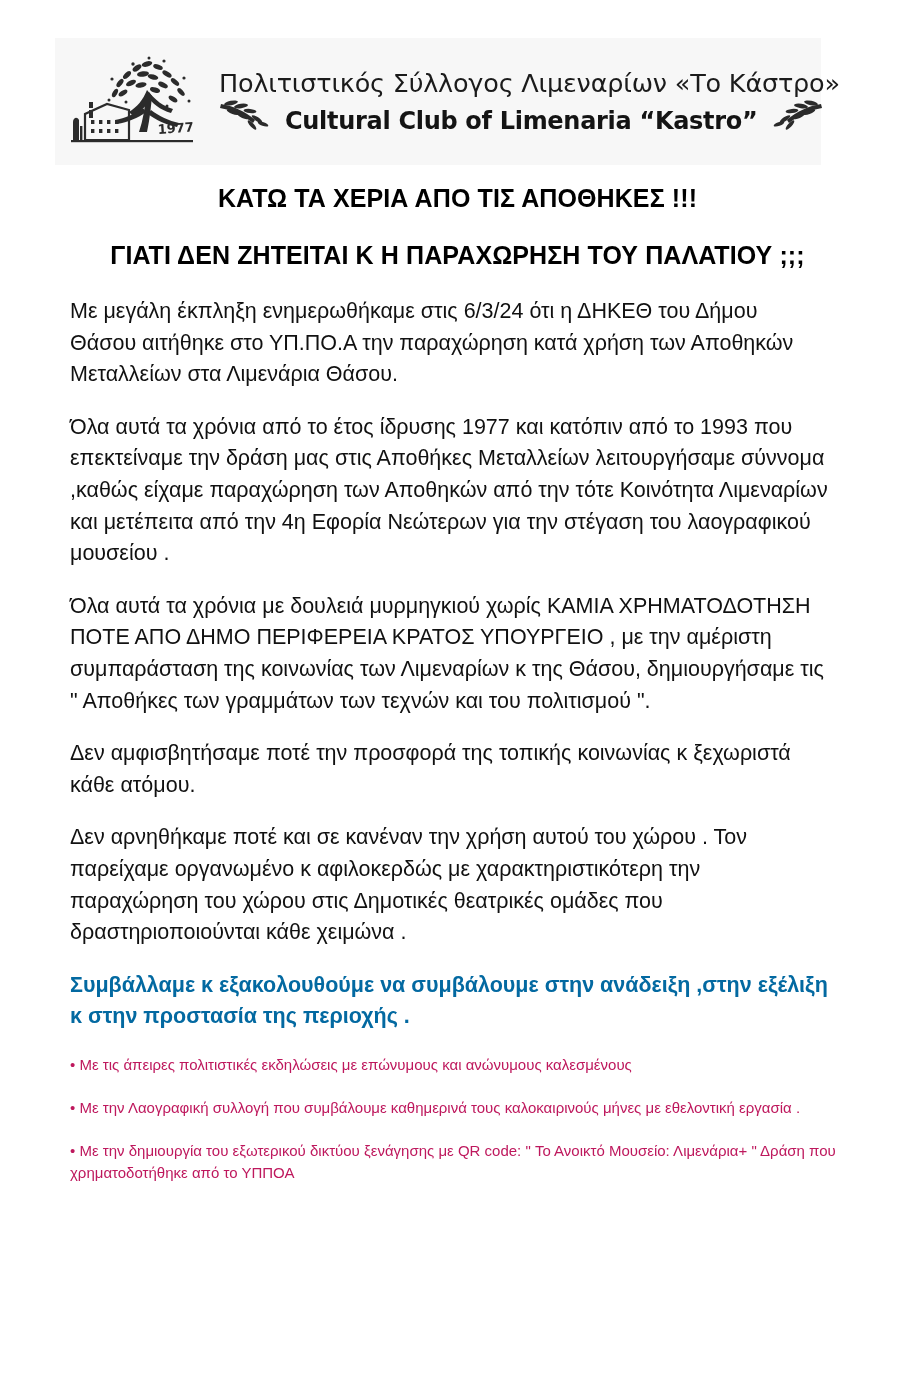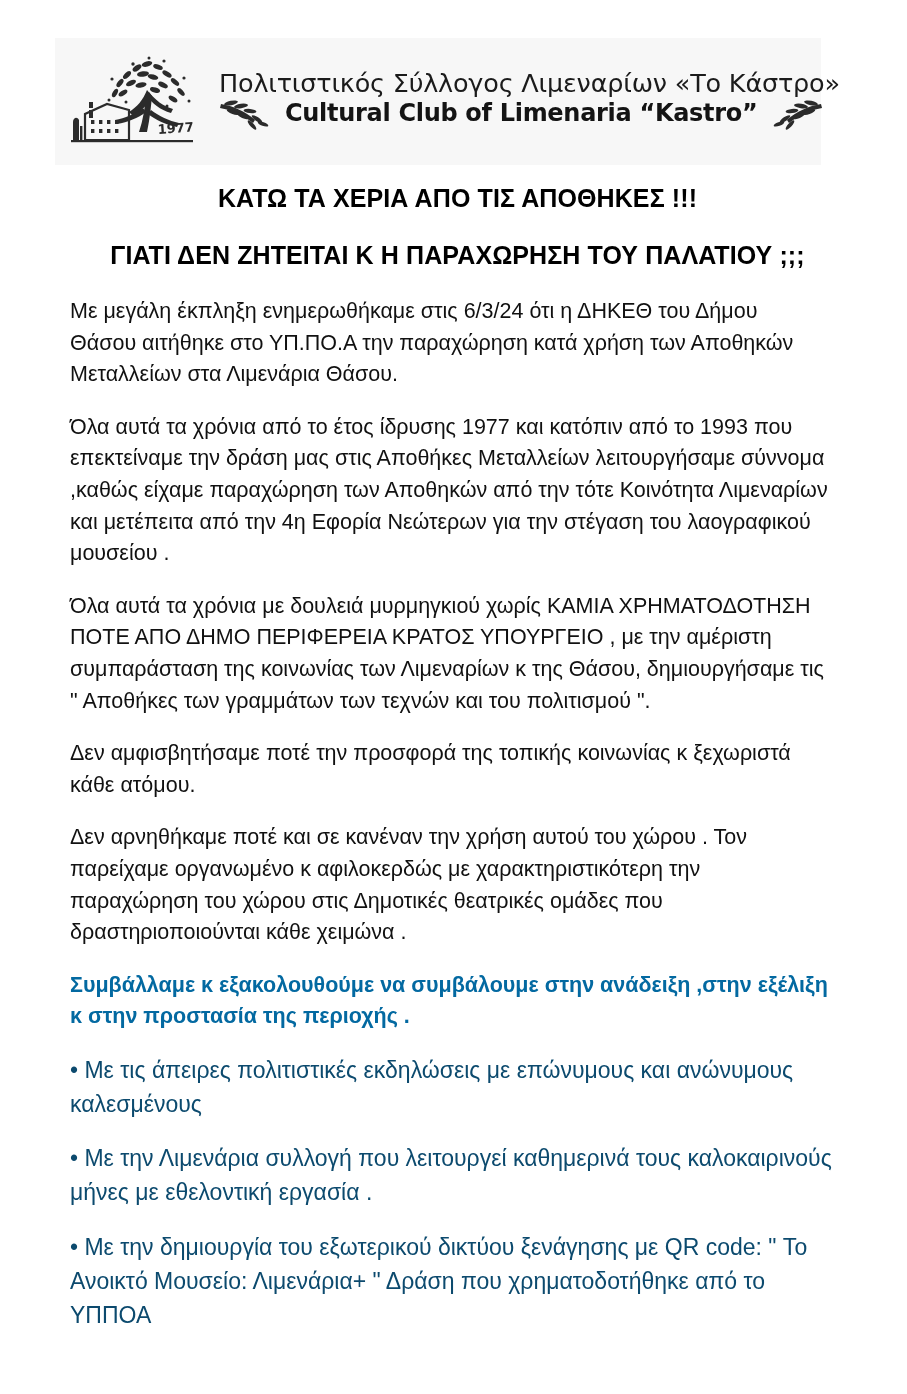--- a/index.html
+++ b/index.html
@@ -60,21 +60,21 @@
     font-size: 25.5px;
     font-weight: 400;
     letter-spacing: -0.2px;
     color: #1b1b1b;
     line-height: 1.12;
     white-space: nowrap;
   }
 
   .org-name-en-row {
     display: flex;
-    align-items: flex-start;
+    align-items: flex-end;
     margin-top: 3px;
     gap: 4px;
     white-space: nowrap;
   }
   .org-name-en {
     font-family: "DejaVu Sans", sans-serif;
     font-size: 24px;
     font-weight: 700;
     letter-spacing: -0.3px;
     color: #141414;
@@ -121,24 +121,24 @@
     text-align: left;
   }
 
   p.para.bold {
     font-weight: bold;
     color: #0369a1;
   }
 
   p.bullet {
     font-family: "Liberation Sans", sans-serif;
-    font-size: 23px;
+    font-size: 15px;
     line-height: 1.47;
     margin: 0 0 21px 0;
-    color: #0c4a6e;
+    color: #be185d;
   }
 </style>
 </head>
 <body>
 
 <div class="page">
 
   <div class="letterhead">
 
     <div class="logo-mark">
@@ -253,17 +253,17 @@
 
     <p class="para">Με μεγάλη έκπληξη ενημερωθήκαμε στις 6/3/24  ότι η ΔΗΚΕΘ του Δήμου Θάσου αιτήθηκε στο ΥΠ.ΠΟ.Α την παραχώρηση κατά χρήση των Αποθηκών Μεταλλείων στα Λιμενάρια Θάσου.</p>
     <p class="para"> Όλα αυτά τα χρόνια από το έτος ίδρυσης 1977 και κατόπιν από το 1993 που επεκτείναμε την δράση μας στις Αποθήκες Μεταλλείων λειτουργήσαμε σύννομα ,καθώς είχαμε παραχώρηση των Αποθηκών από την τότε Κοινότητα Λιμεναρίων και μετέπειτα από την 4η Εφορία Νεώτερων για την στέγαση του λαογραφικού μουσείου .</p>
     <p class="para">Όλα αυτά τα χρόνια με δουλειά μυρμηγκιού χωρίς ΚΑΜΙΑ ΧΡΗΜΑΤΟΔΟΤΗΣΗ ΠΟΤΕ ΑΠΟ ΔΗΜΟ ΠΕΡΙΦΕΡΕΙΑ ΚΡΑΤΟΣ ΥΠΟΥΡΓΕΙΟ , με την αμέριστη συμπαράσταση της κοινωνίας των Λιμεναρίων κ της Θάσου, δημιουργήσαμε τις " Αποθήκες των γραμμάτων των τεχνών και του πολιτισμού ".</p>
     <p class="para">Δεν αμφισβητήσαμε ποτέ την προσφορά της τοπικής κοινωνίας κ ξεχωριστά κάθε ατόμου.</p>
     <p class="para">Δεν αρνηθήκαμε ποτέ και σε κανέναν την χρήση αυτού του χώρου . Τον παρείχαμε οργανωμένο κ αφιλοκερδώς με χαρακτηριστικότερη την παραχώρηση του χώρου στις Δημοτικές θεατρικές ομάδες που δραστηριοποιούνται κάθε χειμώνα .</p>
 
     <p class="para bold">Συμβάλλαμε  κ εξακολουθούμε να συμβάλουμε στην ανάδειξη ,στην εξέλιξη κ στην προστασία της περιοχής .</p>
 
     <p class="bullet">• Με τις άπειρες πολιτιστικές εκδηλώσεις με επώνυμους και ανώνυμους καλεσμένους</p>
-    <p class="bullet">• Με την  Λιμενάρια συλλογή  που λειτουργεί καθημερινά τους καλοκαιρινούς μήνες με εθελοντική εργασία .</p>
+    <p class="bullet">• Με την  Λαογραφική συλλογή  που συμβάλουμε καθημερινά τους καλοκαιρινούς μήνες με εθελοντική εργασία .</p>
     <p class="bullet">• Με  την δημιουργία του εξωτερικού δικτύου ξενάγησης με QR code: " Το Ανοικτό Μουσείο: Λιμενάρια+ "  Δράση που χρηματοδοτήθηκε από το ΥΠΠΟΑ</p>
 
   </div>
 </div>
 
 </body></html>

